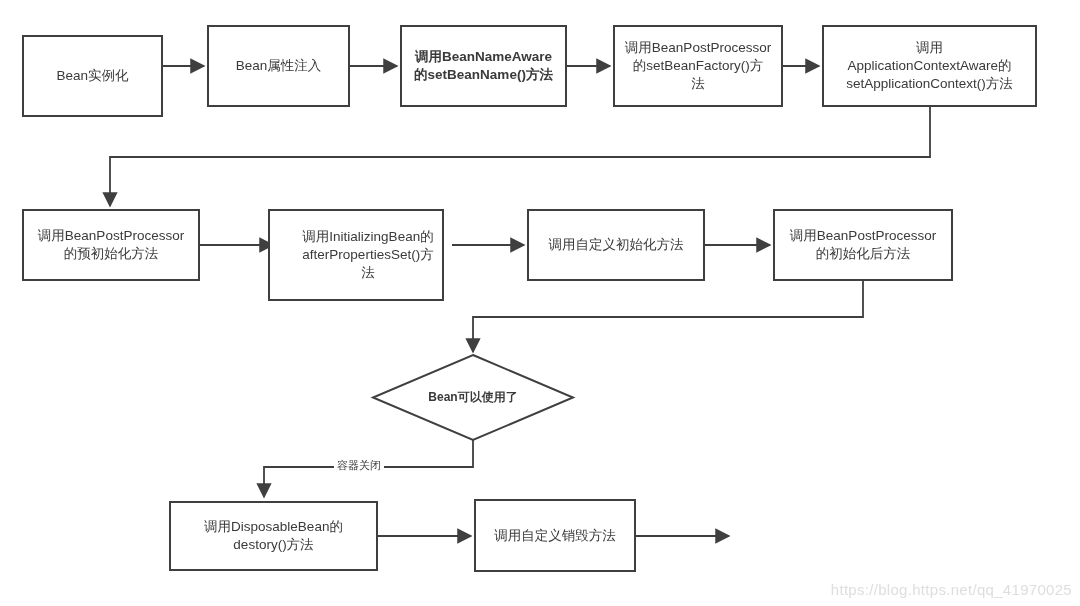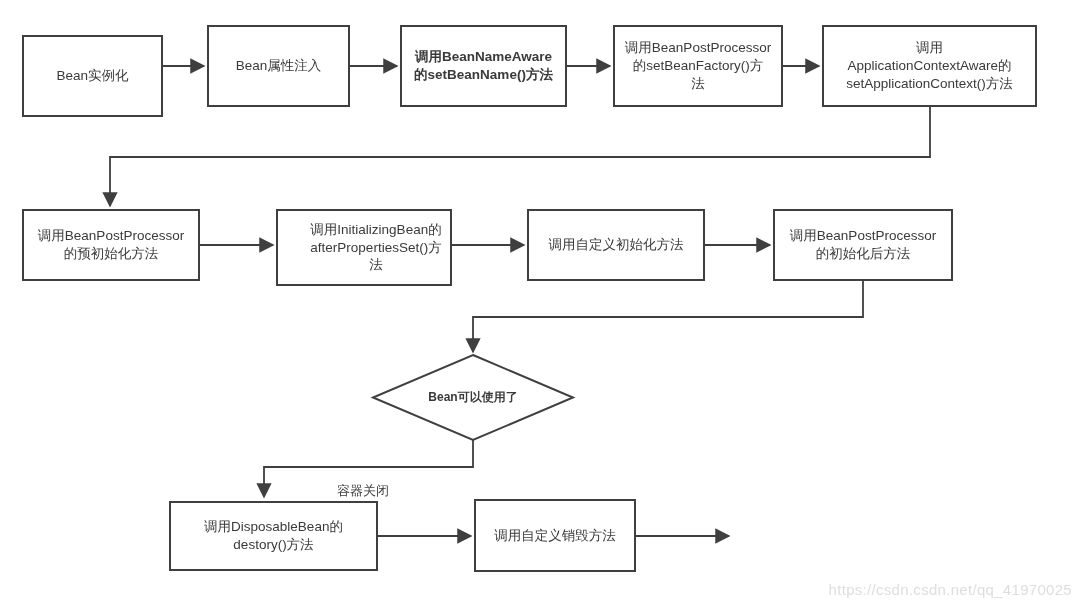--- a/index.html
+++ b/index.html
@@ -44,36 +44,35 @@
     text-align: center;
     z-index: 2;
     font-weight: bold;
   }
   #n1  { left: 22px;  top: 25px;  width: 141px; height: 82px; margin-top: 10px; }
   #n2  { left: 207px; top: 25px;  width: 143px; height: 82px; }
   #n3  { left: 400px; top: 25px;  width: 167px; height: 82px; font-weight: bold; }
   #n4  { left: 613px; top: 25px;  width: 170px; height: 82px; }
   #n5  { left: 822px; top: 25px;  width: 215px; height: 82px; }
   #n6  { left: 22px;  top: 209px; width: 178px; height: 72px; }
-  #n7  { left: 276px; top: 209px; width: 176px; height: 77px; padding-left: 28px; }
+  #n7  { left: 268px; top: 209px; width: 176px; height: 92px; padding-left: 28px; }
   #n8  { left: 527px; top: 209px; width: 178px; height: 72px; }
   #n9  { left: 773px; top: 209px; width: 180px; height: 72px; }
   #n10 { left: 373px; top: 355px; width: 200px; height: 85px; }
   #n11 { left: 169px; top: 501px; width: 209px; height: 70px; }
   #n12 { left: 474px; top: 499px; width: 162px; height: 73px; }
   #n13 { left: 733px; top: 509px; width: 104px; height: 52px; border-radius: 26px; }
   #edge-label {
     position: absolute;
     left: 334px; top: 458px;
     background: #ffffff;
     padding: 0 3px;
     color: #3a3a3a;
-    font-size: 13px;
+    font-size: 11px;
     z-index: 3;
-    margin-top: 24px;
   }
   #watermark {
     position: absolute;
     right: 8px; bottom: 8px;
     color: #dedede;
     font-size: 15px;
     z-index: 2;
     letter-spacing: 0.3px;
   }
 </style>
@@ -123,15 +122,15 @@
   <div class="node" id="n8">调用自定义初始化方法</div>
   <div class="node" id="n9">调用BeanPostProcessor
 的初始化后方法</div>
   <div class="diamond-label" id="n10">Bean可以使用了</div>
   <div class="node" id="n11">调用DisposableBean的
 destory()方法</div>
   <div class="node" id="n12">调用自定义销毁方法</div>
 
   <div id="edge-label">容器关闭</div>
 
-  <div id="watermark">https://csdn.csdn.net/qq_41970025</div>
+  <div id="watermark">https://blog.https.net/qq_41970025</div>
 
 </div>
 
 </body></html>

